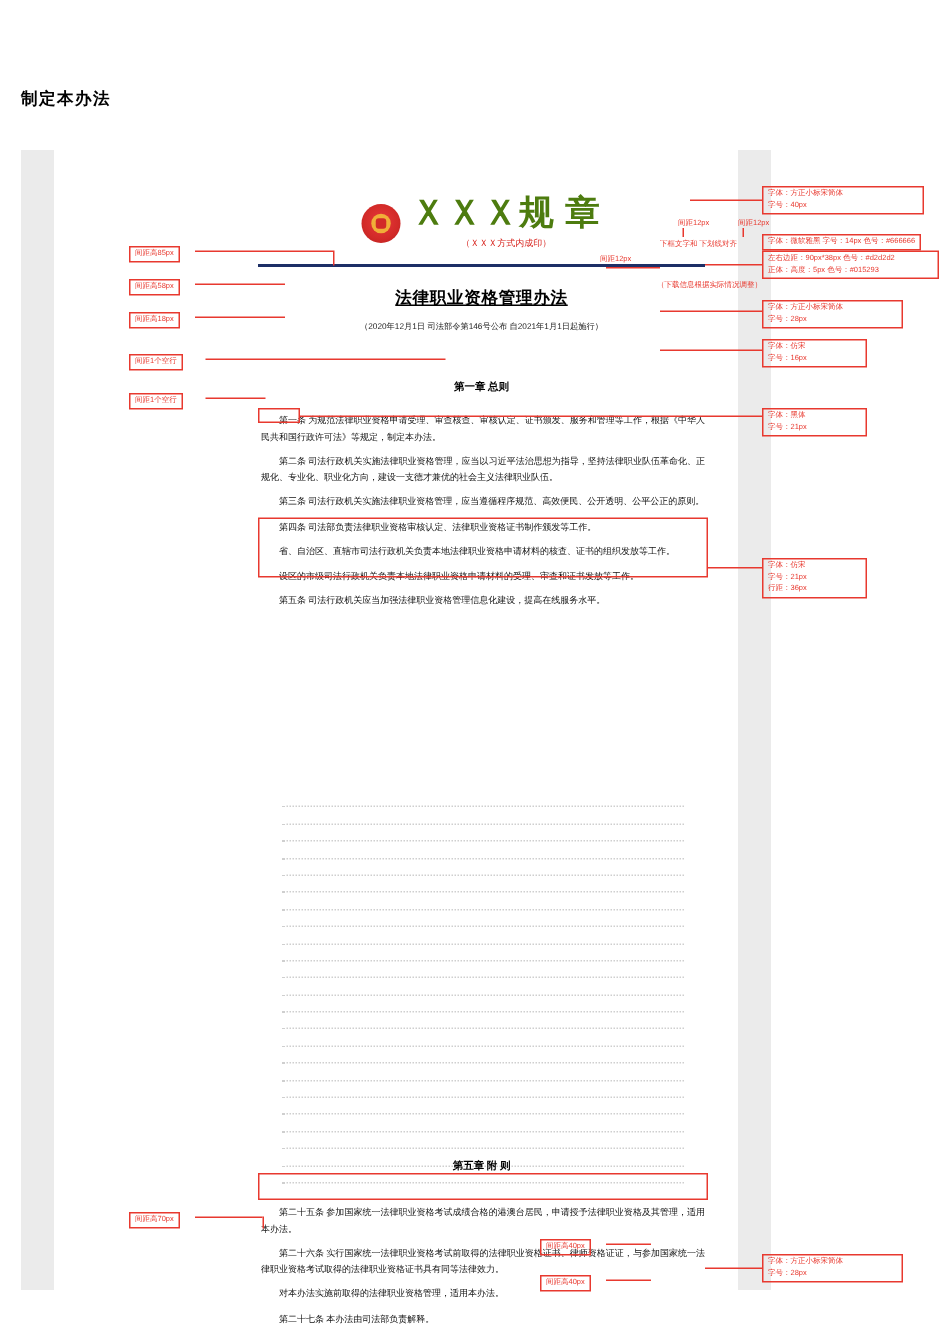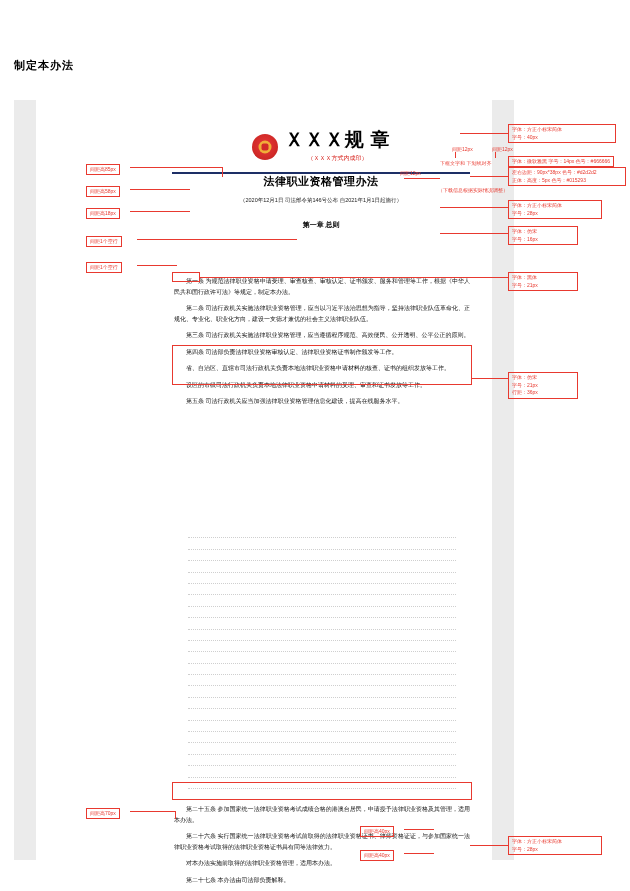--- a/index.html
+++ b/index.html
@@ -53,39 +53,40 @@
     background:#f3c43a;opacity:.85;
   }
   .emblem:after{
     content:"";position:absolute;left:50%;top:52%;
     transform:translate(-50%,-50%);
     width:7px;height:7px;
     background:#d22a28;border-radius:2px;
   }
   .doc-org{
     font-family:"Liberation Serif","DejaVu Serif",serif;
-    font-size:19px;font-weight:bold;color:#000000;letter-spacing:1px;
+    font-size:23px;font-weight:bold;color:#4d7c0f;letter-spacing:1px;
     line-height:1;
   }
   .doc-org-sub{
     font-size:6px;color:#d7211b;margin-top:5px;letter-spacing:0;
   }
   .redline{
     margin:9px 22px 0 22px;height:2px;background:#1d2f66;
   }
   .doc-title{
-    font-size:11px;font-weight:bold;
+    margin-top:13px;font-size:11px;font-weight:bold;
     font-family:"Liberation Serif","DejaVu Serif",serif;
     letter-spacing:.5px;
+    text-decoration:underline;
   }
   .doc-sub{
     margin-top:8px;font-size:5.5px;color:#222;letter-spacing:0;
   }
   .chapter{
-    text-align:center;font-size:7px;font-weight:bold;margin-top:16px;
+    text-align:center;font-size:7px;font-weight:bold;margin-top:32px;
     font-family:"Liberation Serif","DejaVu Serif",serif;
   }
   .body-text{
     position:absolute;left:24px;width:296px;
     font-family:"Liberation Serif","DejaVu Serif",serif;
     font-size:6px;line-height:10.5px;text-align:justify;color:#111;
   }
   .para{margin-bottom:0;text-indent:12px;}
 
   
@@ -174,20 +175,23 @@
       <div></div>
     <div></div>
       <div></div>
       <div></div>
       <div></div>
       <div></div>
       <div></div>
       <div></div>
   </div>
 
+  <div style="position:absolute;left:0;top:672px;width:342px;">
+    <div class="chapter" style="margin-top:0;">第五章  附  则</div>
+  </div>
 
   <div class="body-text" style="top:698px;">
     <p class="para">第二十五条  参加国家统一法律职业资格考试成绩合格的港澳台居民，申请授予法律职业资格及其管理，适用本办法。</p>
     <p class="para">第二十六条  实行国家统一法律职业资格考试前取得的法律职业资格证书、律师资格证证，与参加国家统一法律职业资格考试取得的法律职业资格证书具有同等法律效力。</p>
     <p class="para">对本办法实施前取得的法律职业资格管理，适用本办法。</p>
     <p class="para">第二十七条  本办法由司法部负责解释。</p>
 
   </div>
 
 </div>

